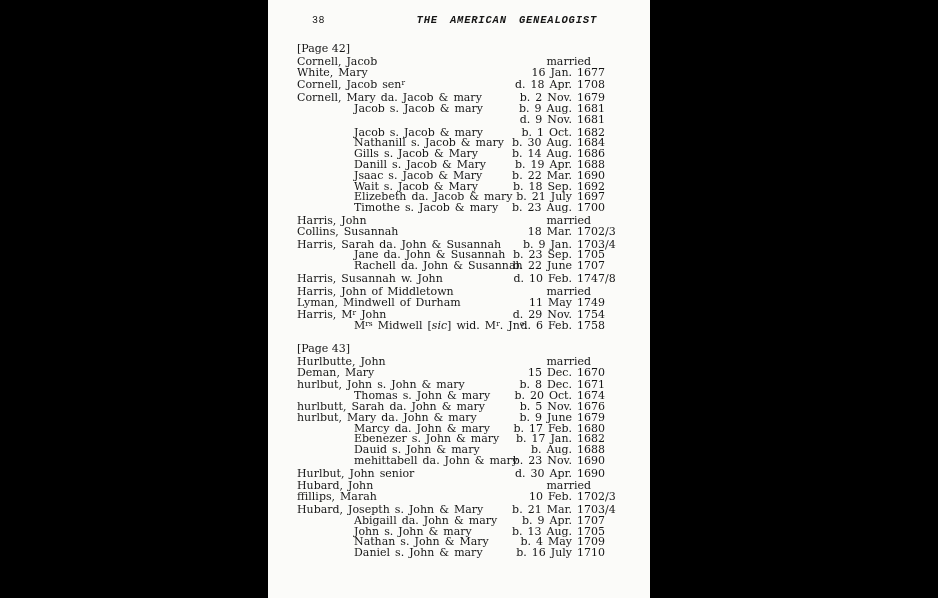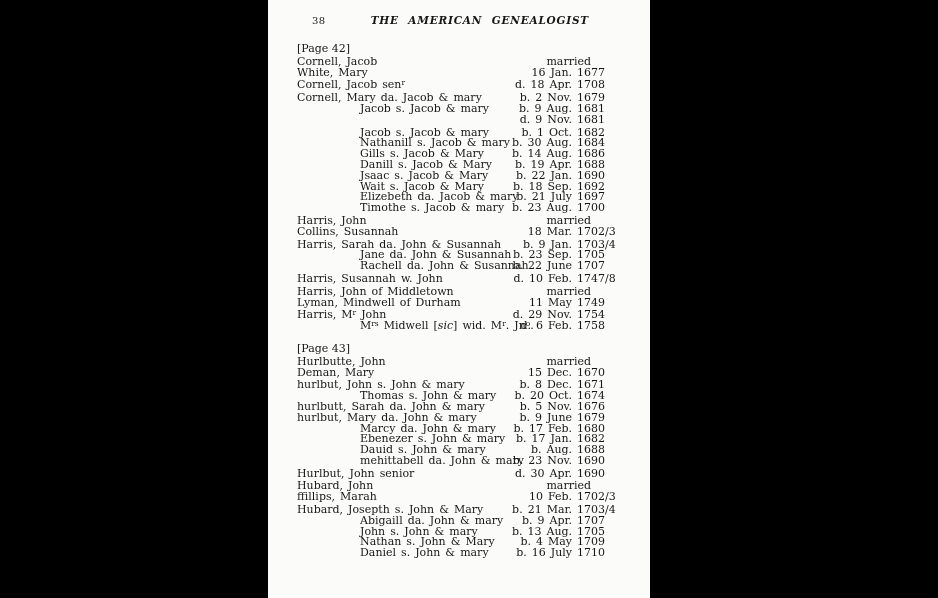--- a/index.html
+++ b/index.html
@@ -3,37 +3,37 @@
 <meta charset="utf-8">
 <style>
   html,body{margin:0;padding:0;background:#000;}
   .stage{position:relative;width:938px;height:598px;background:#000;overflow:hidden;}
   .page{
     position:absolute;left:268px;top:0;width:382px;height:598px;
     background:#fbfbf9;color:#161616;
     font-family:"DejaVu Serif","Liberation Serif",serif;
     font-size:11px;
   }
-  .header{position:absolute;top:14px;left:0;right:16px;height:13px;}
+  .header{position:absolute;top:14px;left:0;right:8px;height:13px;font-family:Liberation Mono, monospace;}
   .pagenum{position:absolute;left:44px;top:1px;font-size:10px;letter-spacing:0.5px;}
   .jtitle{
     position:absolute;left:29px;right:45px;top:0;text-align:right;
     font-style:italic;font-weight:bold;font-size:10.5px;
     letter-spacing:0.8px;word-spacing:5px;
   }
   .rows{position:absolute;top:44px;left:0;right:0;}
   .section + .section{margin-top:12px;}
   .plabel{
     position:relative;height:10.8px;line-height:10.8px;
     padding-left:29px;white-space:nowrap;
   }
   .group{margin-top:2px;}
   .row{position:relative;height:10.8px;line-height:10.8px;white-space:nowrap;word-spacing:1.5px;}
   .row .name{position:absolute;left:29px;top:0;}
-  .row.indent .name{left:92px;}
+  .row.indent .name{left:86px;}
   .row .date{position:absolute;right:45px;top:0;text-align:right;}
   .row.married .date{padding-right:14px;}
   .tail{position:absolute;left:100%;top:0;}
   sup{font-size:7.5px;line-height:0;vertical-align:3.5px;letter-spacing:0;}
   i{font-style:italic;}
 </style>
 </head>
 <body>
 
 <div class="stage">
@@ -87,21 +87,21 @@
             <div class="row indent">
               <span class="name">Gills s. Jacob &amp; Mary</span>
               <span class="date">b. 14 Aug. 1686</span>
             </div>
             <div class="row indent">
               <span class="name">Danill s. Jacob &amp; Mary</span>
               <span class="date">b. 19 Apr. 1688</span>
             </div>
             <div class="row indent">
               <span class="name">Jsaac s. Jacob &amp; Mary</span>
-              <span class="date">b. 22 Jan. 1690</span>
+              <span class="date">b. 22 Mar. 1690</span>
             </div>
             <div class="row indent">
               <span class="name">Wait s. Jacob &amp; Mary</span>
               <span class="date">b. 18 Sep. 1692</span>
             </div>
             <div class="row indent">
               <span class="name">Elizebeth da. Jacob &amp; mary</span>
               <span class="date">b. 21 July 1697</span>
             </div>
             <div class="row indent">

